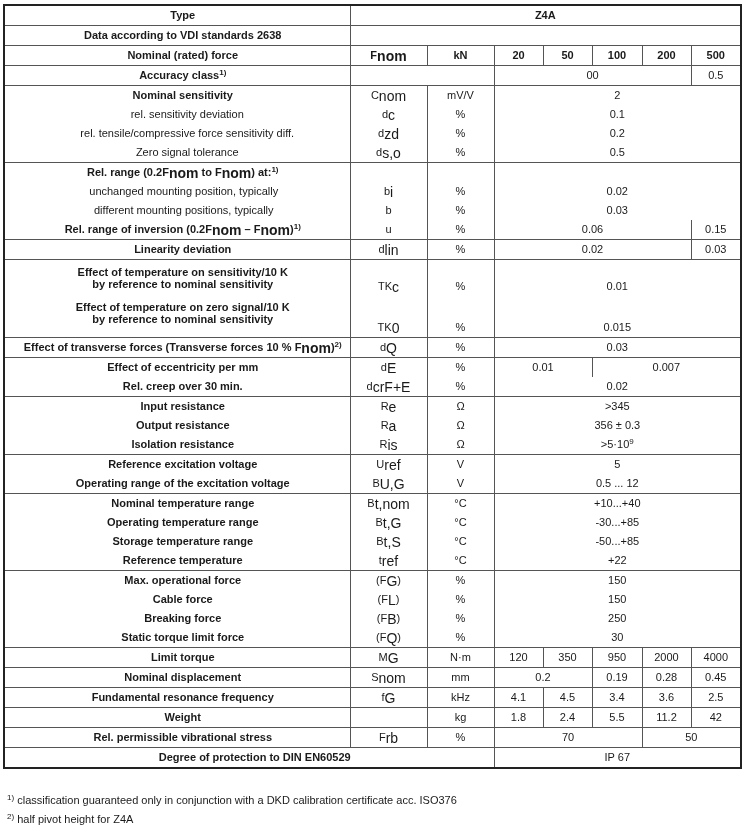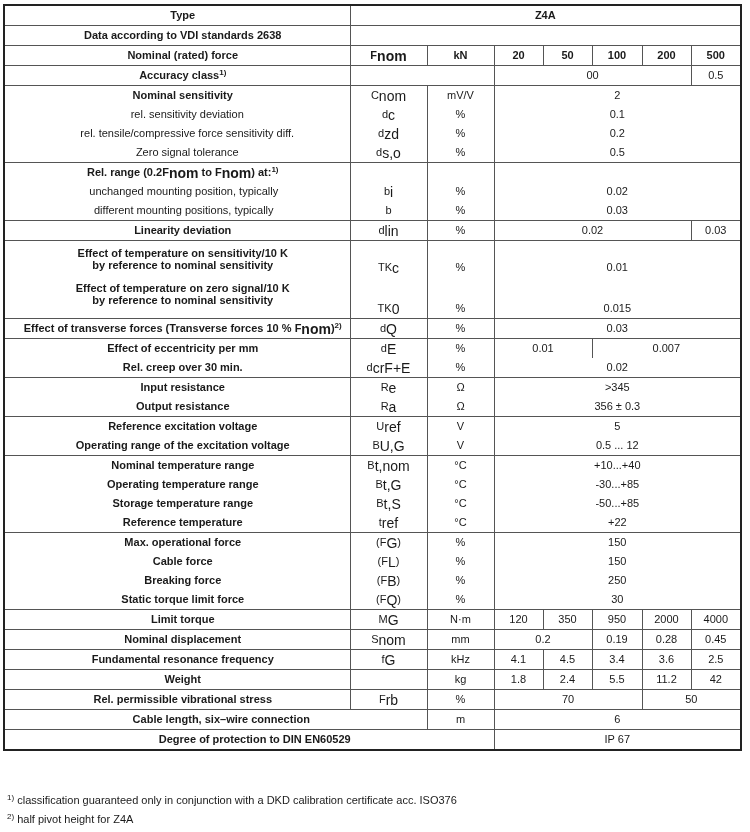--- a/index.html
+++ b/index.html
@@ -106,20 +106,27 @@
     <td class="c nob-t nob-b"><span>b</span><sub>i</sub></td>
     <td class="c nob-t nob-b">%</td>
     <td colspan="5" class="c nob-t nob-b">0.02</td>
   </tr>
   <tr>
     <td class="lbl sub2 nob-t nob-b">different mounting positions, typically</td>
     <td class="c nob-t nob-b">b</td>
     <td class="c nob-t nob-b">%</td>
     <td colspan="5" class="c nob-t nob-b">0.03</td>
   </tr>
+  <tr>
+    <td class="lbl b nob-t"><span>Rel. range of inversion (0.2F</span><sub>nom</sub><span> – F</span><sub>nom</sub><span>)</span><sup>1)</sup></td>
+    <td class="c nob-t">u</td>
+    <td class="c nob-t">%</td>
+    <td colspan="4" class="c nob-t" style="border-right:none">0.06</td>
+    <td class="c nob-t">0.15</td>
+  </tr>
 
   <tr>
     <td class="lbl b">Linearity deviation</td>
     <td class="c"><span>d</span><sub>lin</sub></td>
     <td class="c">%</td>
     <td colspan="4" class="c">0.02</td>
     <td class="c">0.03</td>
   </tr>
 
   <tr>
@@ -166,20 +173,26 @@
     <td class="lbl b nob-b">Input resistance</td>
     <td class="c nob-b"><span>R</span><sub>e</sub></td>
     <td class="c nob-b">Ω</td>
     <td colspan="5" class="c nob-b">&gt;345</td>
   </tr>
   <tr>
     <td class="lbl b nob-t nob-b">Output resistance</td>
     <td class="c nob-t nob-b"><span>R</span><sub>a</sub></td>
     <td class="c nob-t nob-b">Ω</td>
     <td colspan="5" class="c nob-t nob-b">356 ± 0.3</td>
+  </tr>
+  <tr>
+    <td class="lbl b nob-t">Isolation resistance</td>
+    <td class="c nob-t"><span>R</span><sub>is</sub></td>
+    <td class="c nob-t">Ω</td>
+    <td colspan="5" class="c nob-t"><span>&gt;5·10</span><sup>9</sup></td>
   </tr>
 
   <tr>
     <td class="lbl b nob-b">Reference excitation voltage</td>
     <td class="c nob-b"><span>U</span><sub>ref</sub></td>
     <td class="c nob-b">V</td>
     <td colspan="5" class="c nob-b">5</td>
   </tr>
   <tr>
     <td class="lbl b nob-t">Operating range of the excitation voltage</td>
@@ -282,25 +295,20 @@
   </tr>
 
   <tr>
     <td class="lbl b">Rel. permissible vibrational stress</td>
     <td class="c"><span>F</span><sub>rb</sub></td>
     <td class="c">%</td>
     <td colspan="3" class="c">70</td>
     <td colspan="2" class="c">50</td>
   </tr>
 
-  <tr>
-    <td colspan="2" class="lbl b">Cable length, six–wire connection</td>
-    <td class="c">m</td>
-    <td colspan="5" class="c">6</td>
-  </tr>
 
   <tr>
     <td colspan="3" class="lbl b">Degree of protection to DIN EN60529</td>
     <td colspan="5" class="c">IP 67</td>
   </tr>
 </tbody>
     </table>
 </div>
 
 <div id="footnotes">

